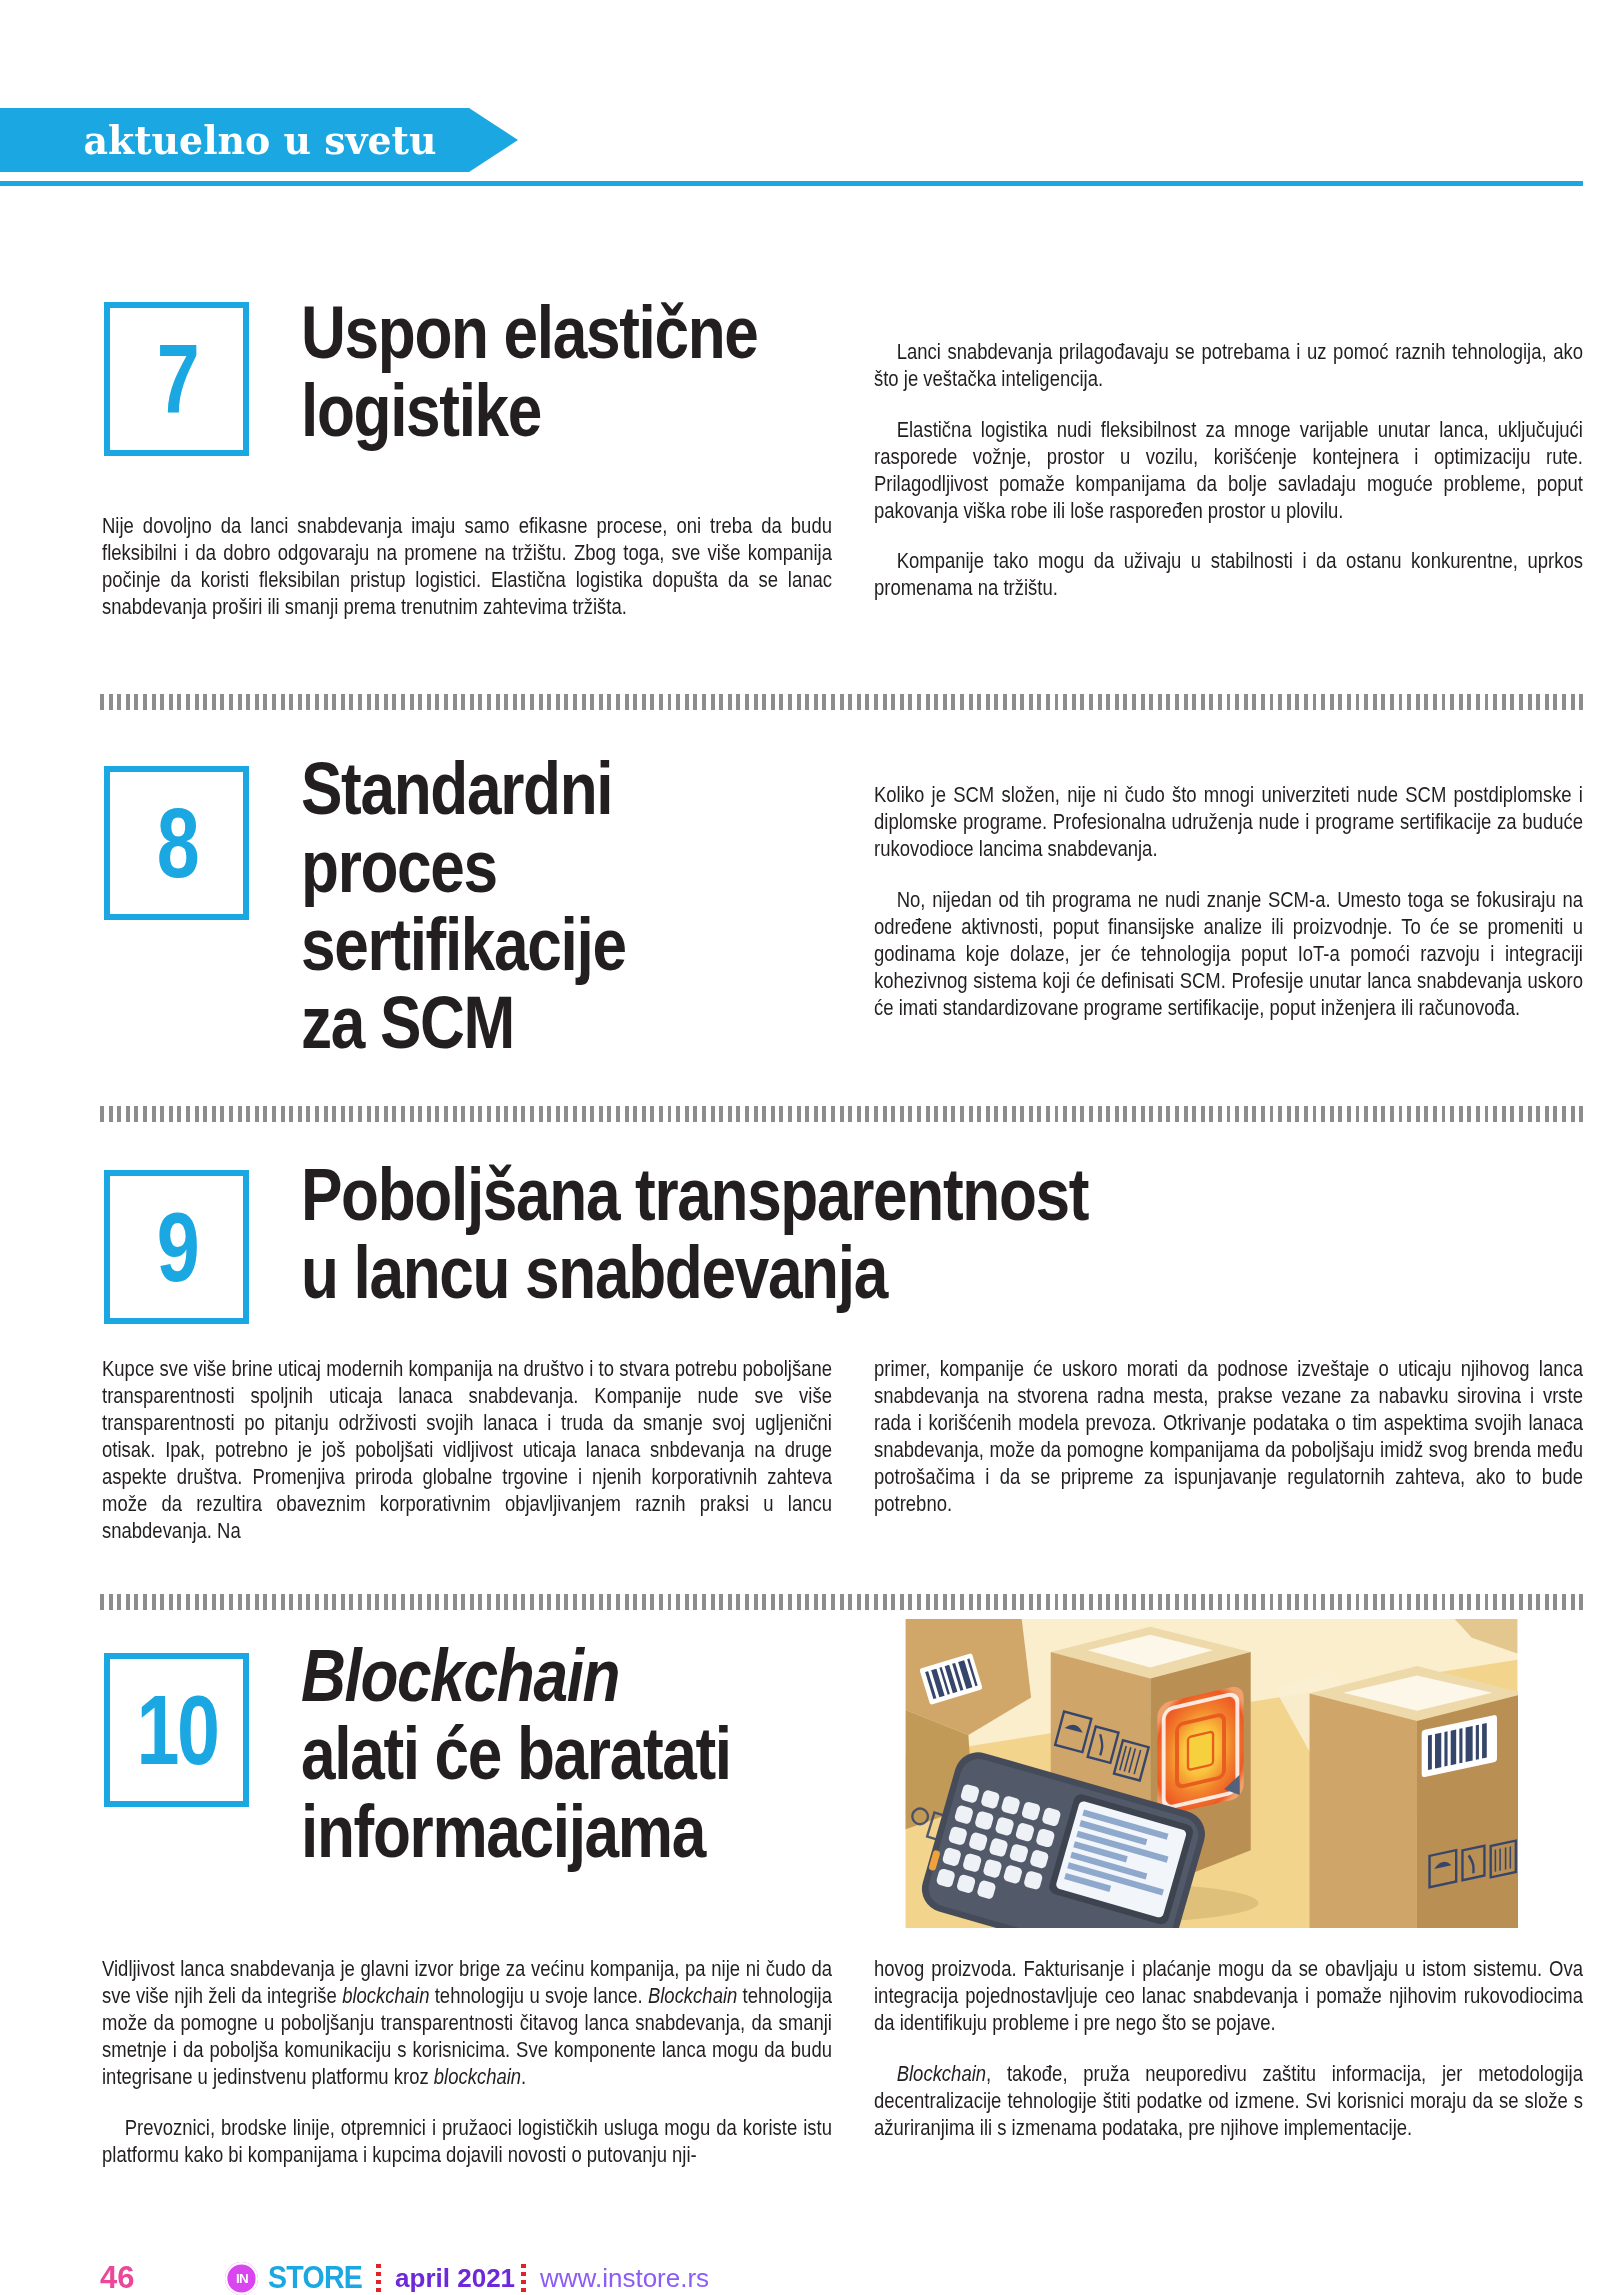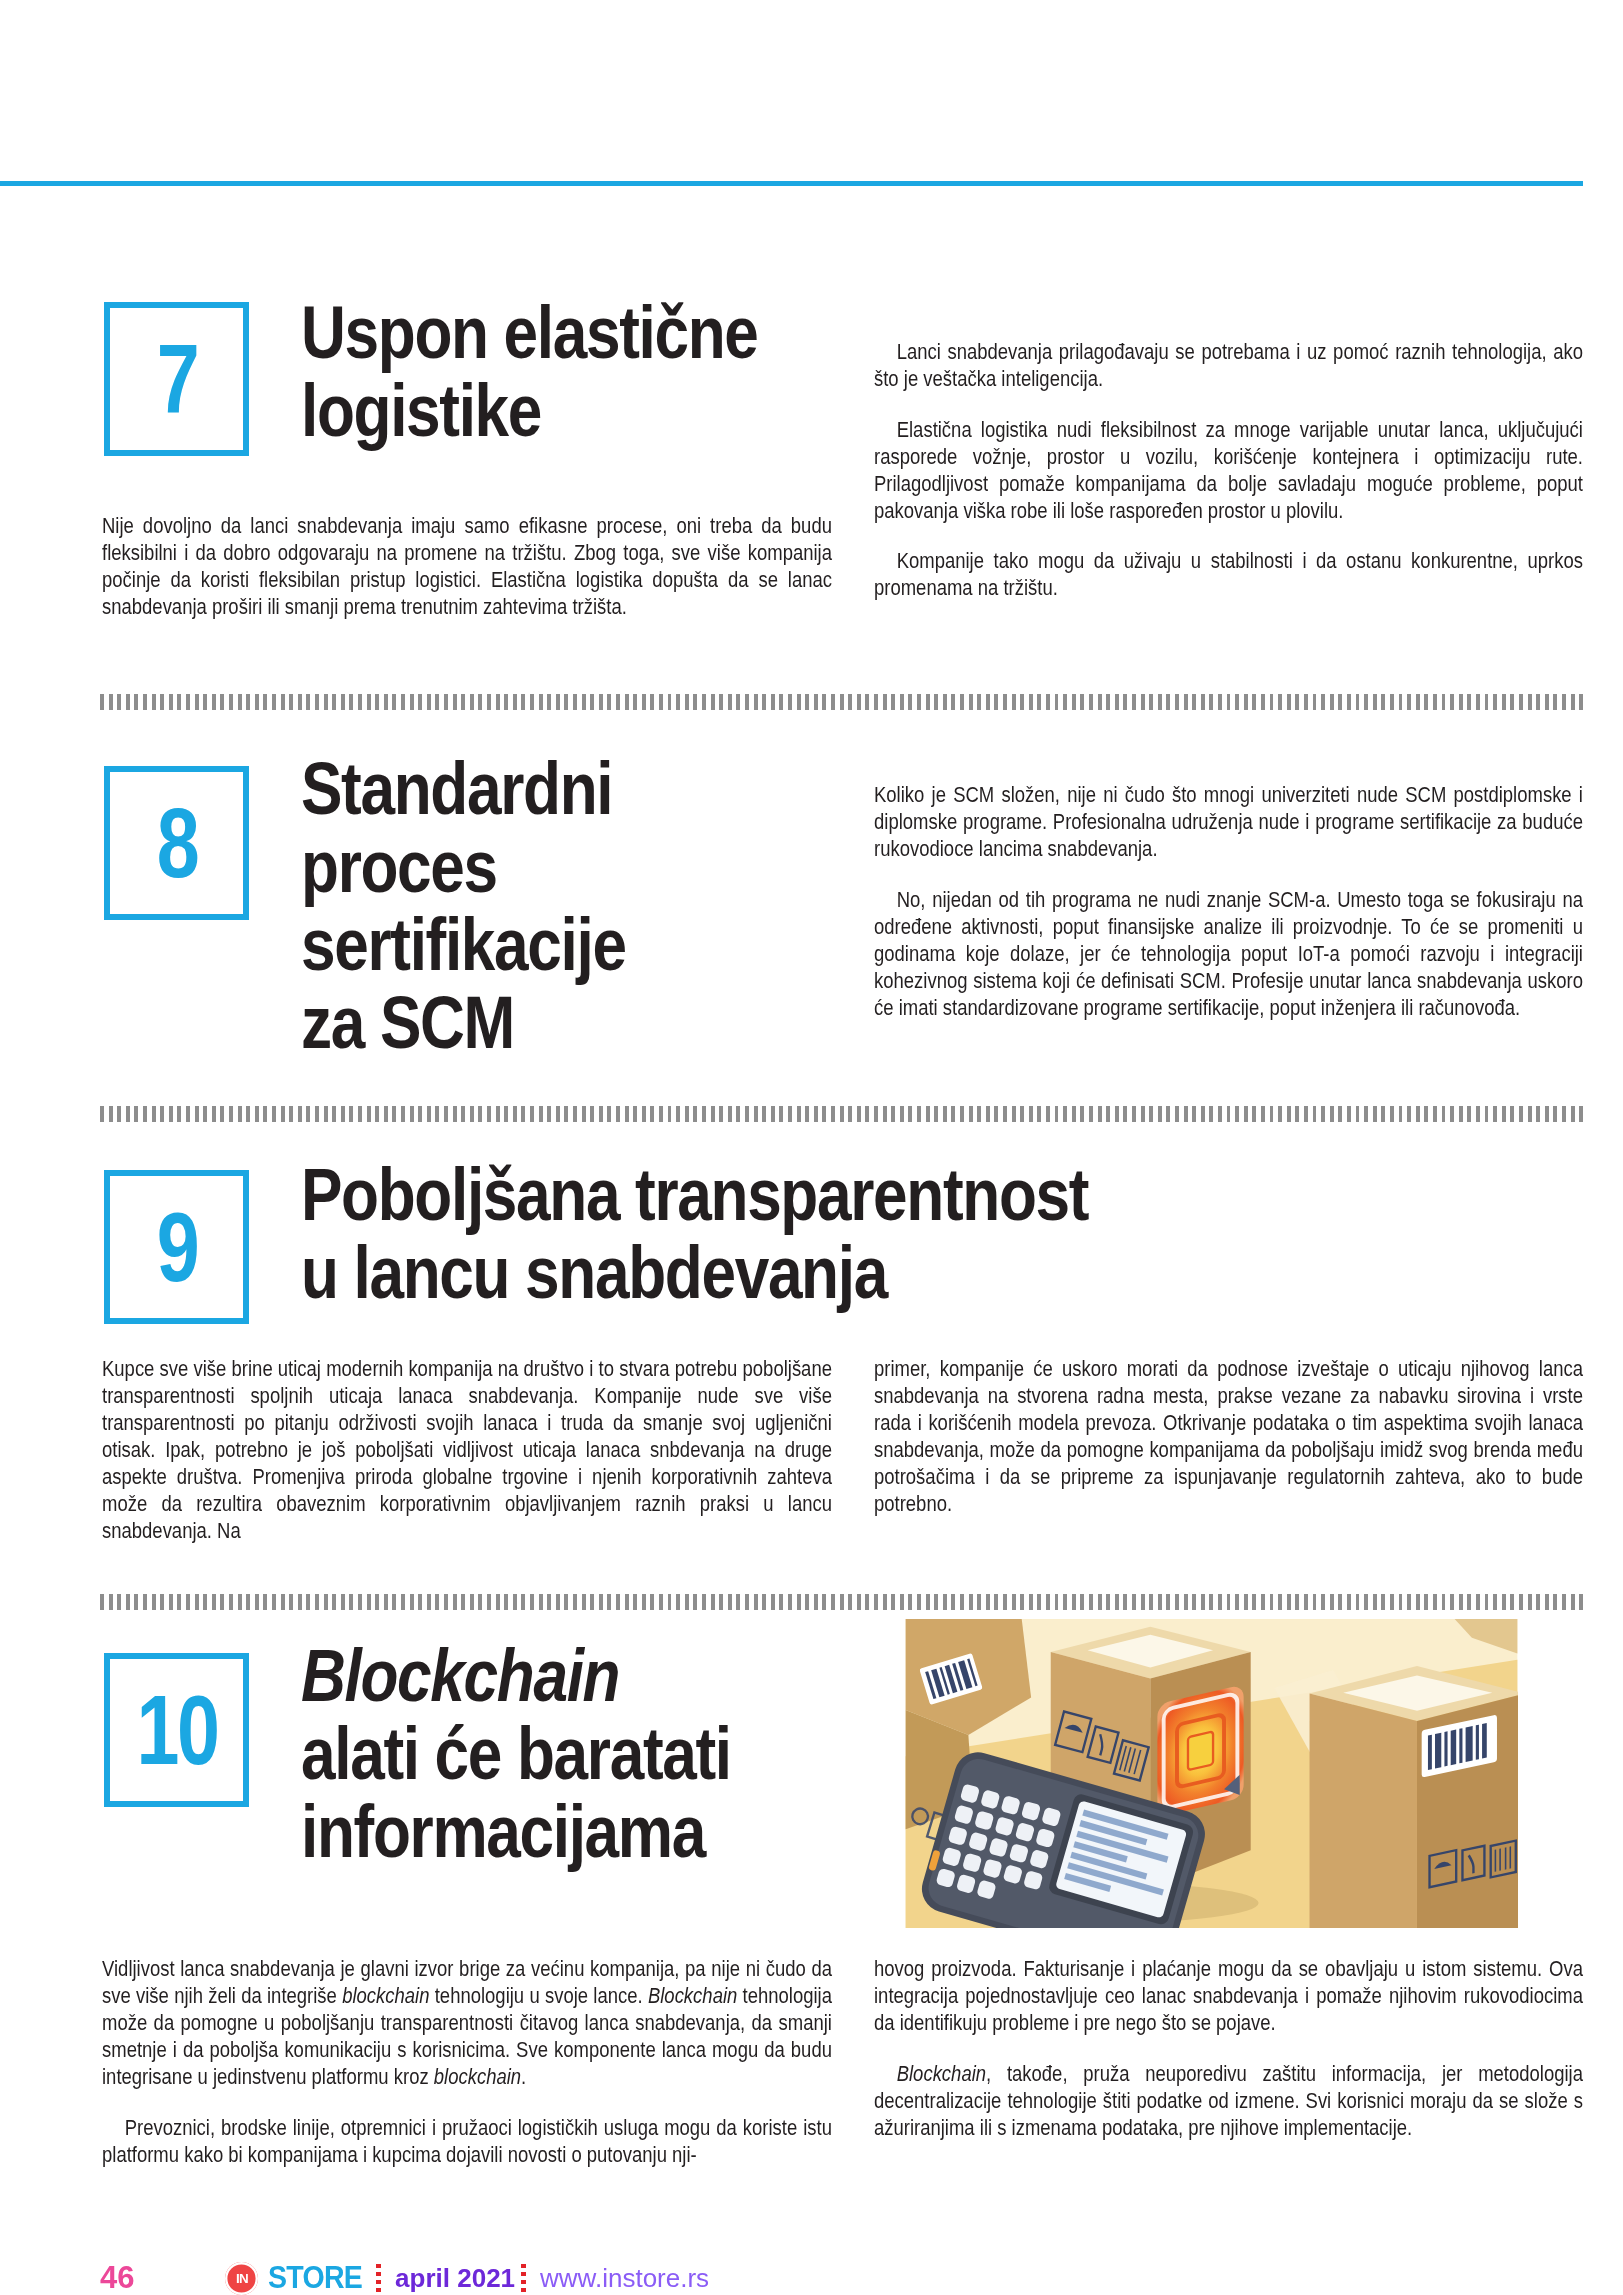--- a/index.html
+++ b/index.html
@@ -38,35 +38,38 @@
            background:repeating-linear-gradient(90deg,#8d8d8d 0 3.9px,transparent 3.9px 8.6px);}
 
   
   .illus{position:absolute;left:905px;top:1619px;width:613px;height:309px;}
   .illus svg{display:block;width:100%;height:100%;}
 
   
   .footer{position:absolute;left:100px;top:2260px;display:flex;align-items:center;}
   .page-num{font-size:31px;font-weight:bold;color:#ec4899;}
   .logo{margin-left:91px;display:flex;align-items:center;gap:9.4px;}
-  .logo-circle{width:33px;height:33px;border-radius:50%;background:#ef4444;
+  .logo-circle{width:33px;height:33px;border-radius:50%;background:#d946ef;
                box-shadow:inset 0 0 0 2.4px #fff;display:flex;align-items:center;justify-content:center;
                color:#fff;font-weight:bold;font-size:13.4px;letter-spacing:-0.8px;}
   .logo-store{font-size:31px;font-weight:bold;color:#1BA7E2;letter-spacing:-0.8px;
               transform:scaleX(.92);transform-origin:0 50%;}
   .sep{width:4.7px;height:28px;margin:0 14px 0 6.3px;
        background:repeating-linear-gradient(0deg,#E32227 0 3.9px,transparent 3.9px 7.9px);}
   .issue{font-size:26px;font-weight:bold;color:#6d28d9;}
   .site{font-size:26px;color:#8b5cf6;}
 </style>
 </head>
 <body>
 
 <div class="page">
 
+  <div class="banner">
+    <span class="banner-text">aktuelno u svetu</span>
+  </div>
   <div class="rule"></div>
 
   <div class="numbox" style="top:302px">
     <span>7</span>
   </div>
   <h2 class="title" style="top:294px">
       <div>Uspon elastične</div>
       <div>logistike</div>
     </h2>
   <div class="col colL" style="top:512px">

